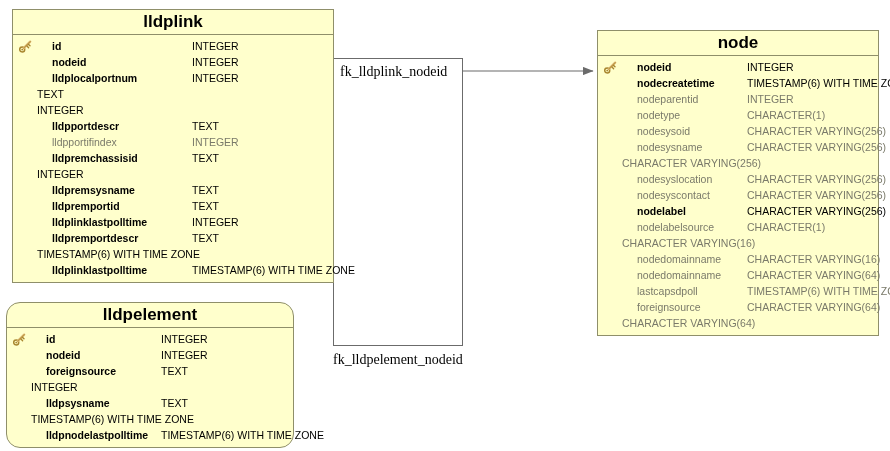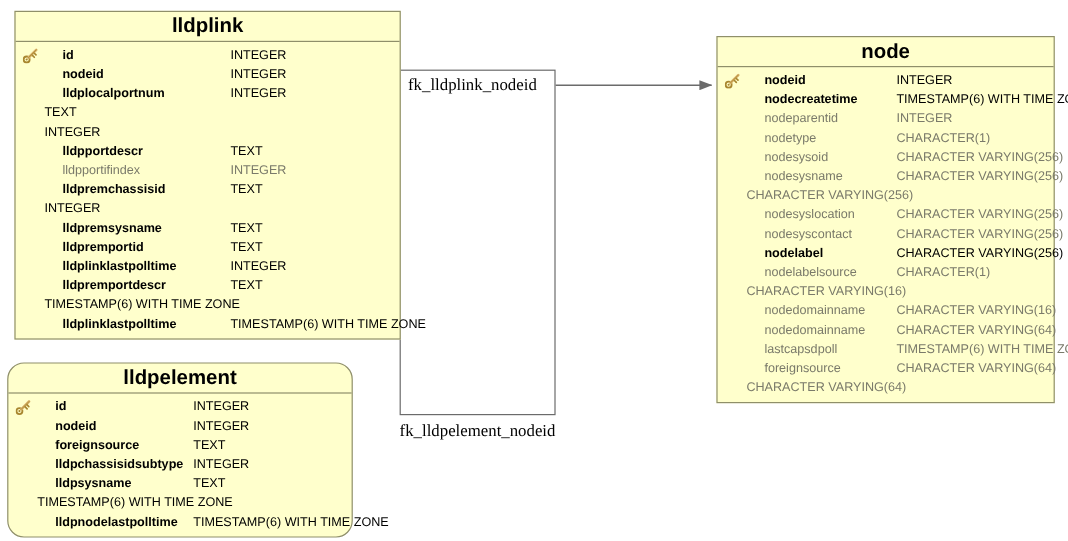--- a/index.html
+++ b/index.html
@@ -261,21 +261,20 @@
           <span class="col-name">nodeid</span>
           <span class="col-type">INTEGER</span>
         </div>
         <div class="col-row notnull">
           <span class="pk-cell"></span>
           <span class="col-name">foreignsource</span>
           <span class="col-type">TEXT</span>
         </div>
         <div class="col-row notnull">
           <span class="pk-cell"></span>
-          <span class="col-name">lldpchassisidsubtype</span>
           <span class="col-type">INTEGER</span>
         </div>
         <div class="col-row notnull">
           <span class="pk-cell"></span>
           <span class="col-name">lldpsysname</span>
           <span class="col-type">TEXT</span>
         </div>
         <div class="col-row notnull">
           <span class="pk-cell"></span>
           <span class="col-type">TIMESTAMP(6) WITH TIME ZONE</span>

